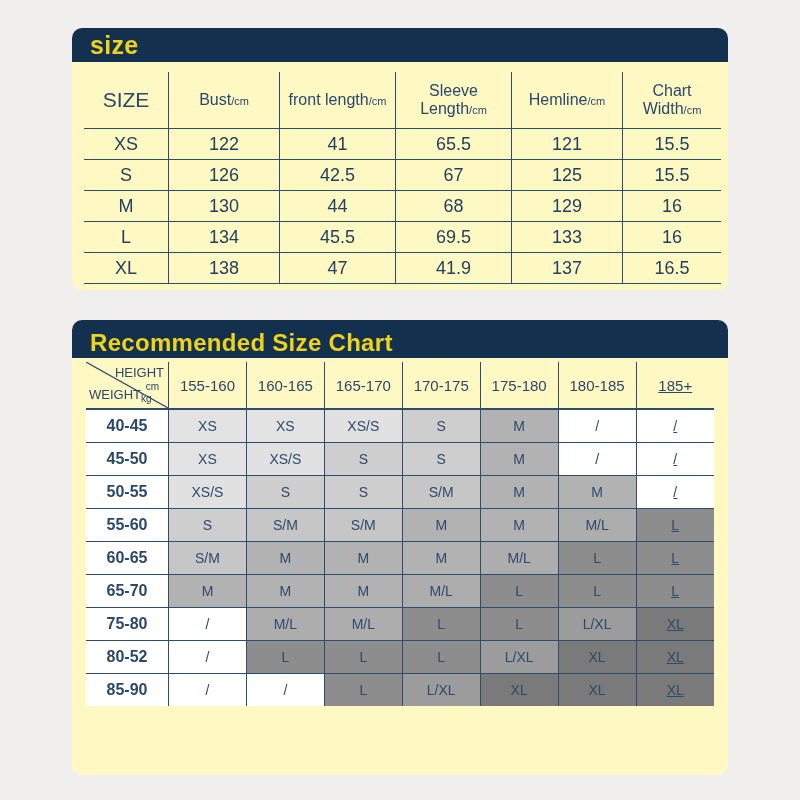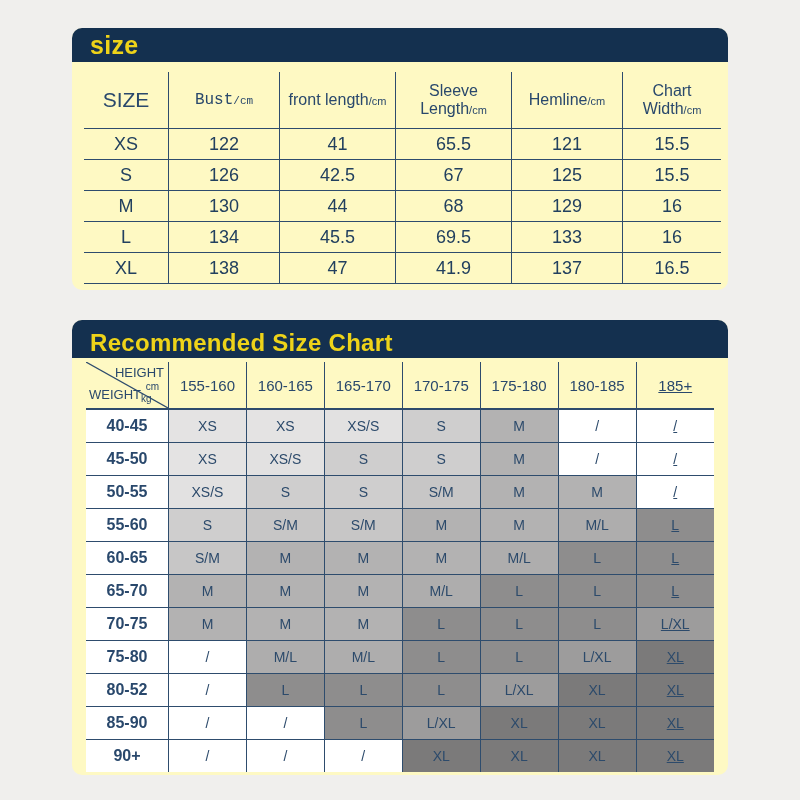--- a/index.html
+++ b/index.html
@@ -31,21 +31,21 @@
 
   
   #size-table{margin:10px 12px 0 12px;width:632px;}
   #size-table th,#size-table td{border-right:1px solid #2e4c6d;}
   #size-table th:last-child,#size-table td:last-child{border-right:none;}
   #size-table thead th{
     height:56px;border-bottom:1.5px solid #2e4c6d;
     font-weight:normal;font-size:16px;
   }
   #size-table thead th:nth-child(1){width:84px;font-size:21px;}
-  #size-table thead th:nth-child(2){width:110px;font-family:Liberation Mono, monospace;}
+  #size-table thead th:nth-child(2){width:110px;}
   #size-table thead th:nth-child(3){width:115px;}
   #size-table thead th:nth-child(4){width:115px;}
   #size-table thead th:nth-child(5){width:110px;}
   #size-table thead th:nth-child(6){width:98px;}
   #size-table tbody td{
     height:30px;border-bottom:1px solid #2e4c6d;font-size:18px;color:#22405f;
   }
   .h-unit{font-size:11px;}
 
   
@@ -222,64 +222,44 @@
           <th>65-70</th>
           <td style="background: rgb(179, 178, 178);">M</td>
           <td style="background: rgb(179, 178, 178);">M</td>
           <td style="background: rgb(179, 178, 178);">M</td>
           <td style="background: rgb(174, 173, 173);">M/L</td>
           <td style="background: rgb(142, 141, 141);">L</td>
           <td style="background: rgb(142, 141, 141);">L</td>
           <td style="background: rgb(142, 141, 141);">L</td>
         </tr>
         <tr>
-          <th>70-75</th>
-          <td style="background: rgb(179, 178, 178);">M</td>
-          <td style="background: rgb(179, 178, 178);">M</td>
-          <td style="background: rgb(179, 178, 178);">M</td>
-          <td style="background: rgb(142, 141, 141);">L</td>
+          <th>75-80</th>
+          <td style="background: rgb(255, 255, 255);">/</td>
+          <td style="background: rgb(174, 173, 173);">M/L</td>
+          <td style="background: rgb(174, 173, 173);">M/L</td>
           <td style="background: rgb(142, 141, 141);">L</td>
           <td style="background: rgb(142, 141, 141);">L</td>
           <td style="background: rgb(157, 156, 156);">L/XL</td>
-        </tr>
-        <tr>
-          <th>75-80</th>
-          <td style="background: rgb(255, 255, 255);">/</td>
-          <td style="background: rgb(174, 173, 173);">M/L</td>
-          <td style="background: rgb(174, 173, 173);">M/L</td>
+          <td style="background: rgb(123, 122, 122);">XL</td>
+        </tr>
+        <tr>
+          <th>80-52</th>
+          <td style="background: rgb(255, 255, 255);">/</td>
+          <td style="background: rgb(142, 141, 141);">L</td>
           <td style="background: rgb(142, 141, 141);">L</td>
           <td style="background: rgb(142, 141, 141);">L</td>
           <td style="background: rgb(157, 156, 156);">L/XL</td>
           <td style="background: rgb(123, 122, 122);">XL</td>
-        </tr>
-        <tr>
-          <th>80-52</th>
-          <td style="background: rgb(255, 255, 255);">/</td>
-          <td style="background: rgb(142, 141, 141);">L</td>
-          <td style="background: rgb(142, 141, 141);">L</td>
+          <td style="background: rgb(123, 122, 122);">XL</td>
+        </tr>
+        <tr>
+          <th>85-90</th>
+          <td style="background: rgb(255, 255, 255);">/</td>
+          <td style="background: rgb(255, 255, 255);">/</td>
           <td style="background: rgb(142, 141, 141);">L</td>
           <td style="background: rgb(157, 156, 156);">L/XL</td>
-          <td style="background: rgb(123, 122, 122);">XL</td>
-          <td style="background: rgb(123, 122, 122);">XL</td>
-        </tr>
-        <tr>
-          <th>85-90</th>
-          <td style="background: rgb(255, 255, 255);">/</td>
-          <td style="background: rgb(255, 255, 255);">/</td>
-          <td style="background: rgb(142, 141, 141);">L</td>
-          <td style="background: rgb(157, 156, 156);">L/XL</td>
-          <td style="background: rgb(123, 122, 122);">XL</td>
-          <td style="background: rgb(123, 122, 122);">XL</td>
-          <td style="background: rgb(123, 122, 122);">XL</td>
-        </tr>
-        <tr>
-          <th>90+</th>
-          <td style="background: rgb(255, 255, 255);">/</td>
-          <td style="background: rgb(255, 255, 255);">/</td>
-          <td style="background: rgb(255, 255, 255);">/</td>
-          <td style="background: rgb(123, 122, 122);">XL</td>
           <td style="background: rgb(123, 122, 122);">XL</td>
           <td style="background: rgb(123, 122, 122);">XL</td>
           <td style="background: rgb(123, 122, 122);">XL</td>
         </tr>
       </tbody>
   </table>
 </div>
 
 </body></html>

